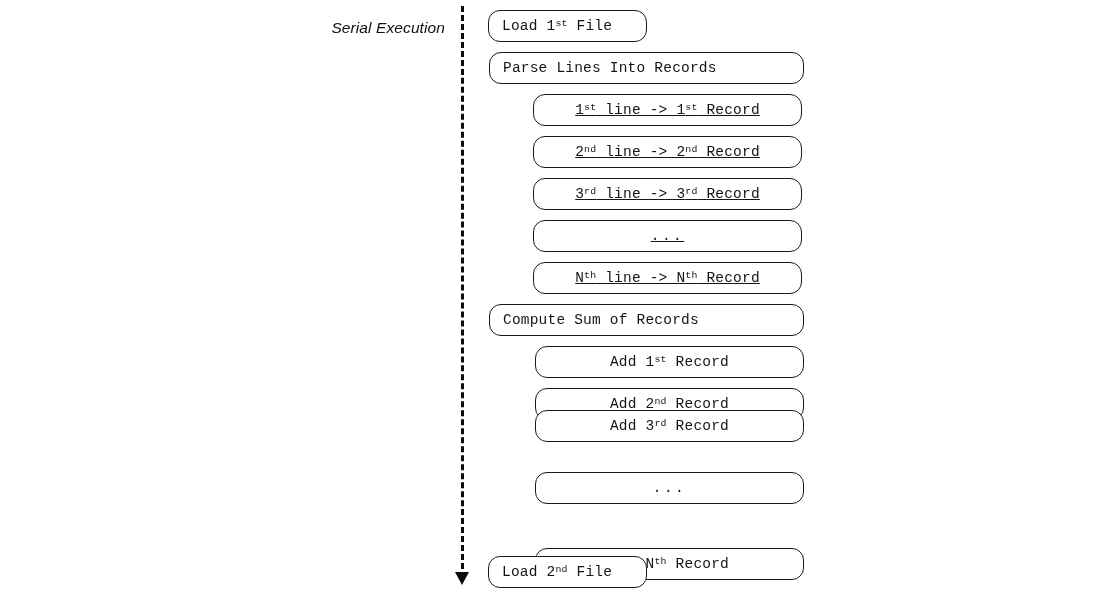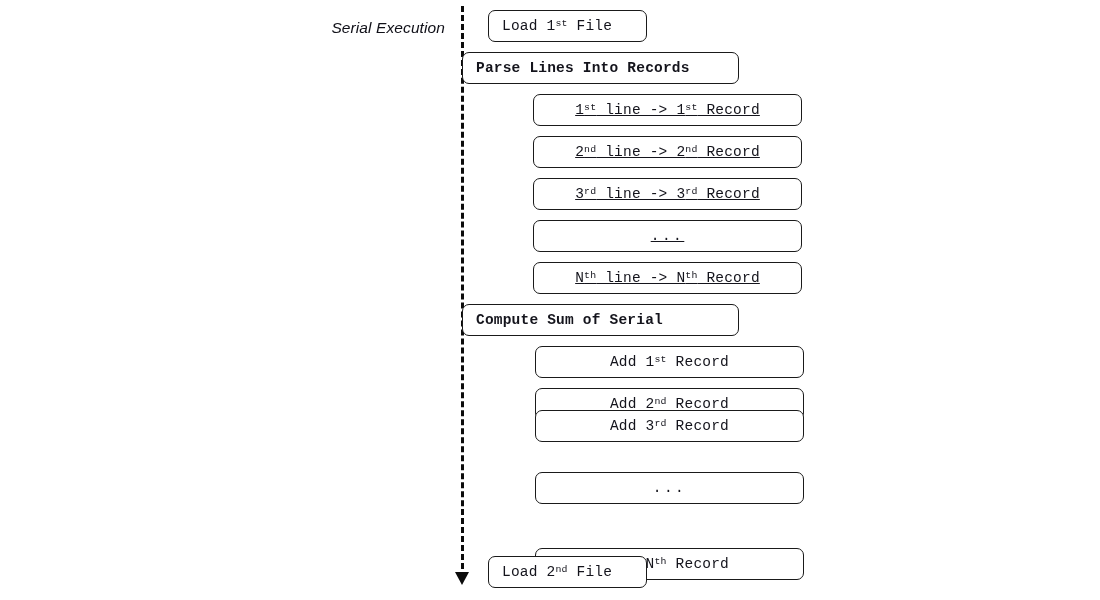--- a/index.html
+++ b/index.html
@@ -54,21 +54,21 @@
     border-right: 7px solid transparent;
     border-top: 13px solid #0b0b0b;
   }
 
   
   .step-box {
     position: absolute;
     height: 32px;
     box-sizing: border-box;
     border: 1.3px solid #1a1a1a;
-    border-radius: 7px;
+    border-radius: 12px;
     background: #ffffff;
     display: flex;
     align-items: center;
     font-family: "Liberation Mono", "DejaVu Sans Mono", monospace;
     font-size: 14.5px;
     color: #14141c;
     white-space: nowrap;
     letter-spacing: 0.2px;
   }
   .step-box .txt {
@@ -81,23 +81,22 @@
     left: 488px;
     width: 159px;
   }
   .lvl0 .txt {
     padding-left: 13px;
     text-align: left;
   }
 
   
   .lvl0w {
-    left: 462px;
-    width: 277px;
-    font-weight: bold;
+    left: 489px;
+    width: 315px;
   }
   .lvl0w .txt {
     padding-left: 13px;
     text-align: left;
   }
 
   
   .lvl1a {
     left: 533px;
     width: 269px;
@@ -153,21 +152,21 @@
       <div class="step-box lvl1a" style="top: 178px;">
         <span class="txt">3<sup>rd</sup> line -&gt; 3<sup>rd</sup> Record</span>
       </div>
       <div class="step-box lvl1a" style="top: 220px;">
         <span class="txt ellipsis-txt">...</span>
       </div>
       <div class="step-box lvl1a" style="top: 262px;">
         <span class="txt">N<sup>th</sup> line -&gt; N<sup>th</sup> Record</span>
       </div>
       <div class="step-box lvl0w" style="top: 304px;">
-        <span class="txt">Compute Sum of Serial</span>
+        <span class="txt">Compute Sum of Records</span>
       </div>
       <div class="step-box lvl1b" style="top: 346px;">
         <span class="txt">Add 1<sup>st</sup> Record</span>
       </div>
       <div class="step-box lvl1b" style="top: 388px;">
         <span class="txt">Add 2<sup>nd</sup> Record</span>
       </div>
       <div class="step-box lvl1b" style="top: 410px;">
         <span class="txt">Add 3<sup>rd</sup> Record</span>
       </div>

